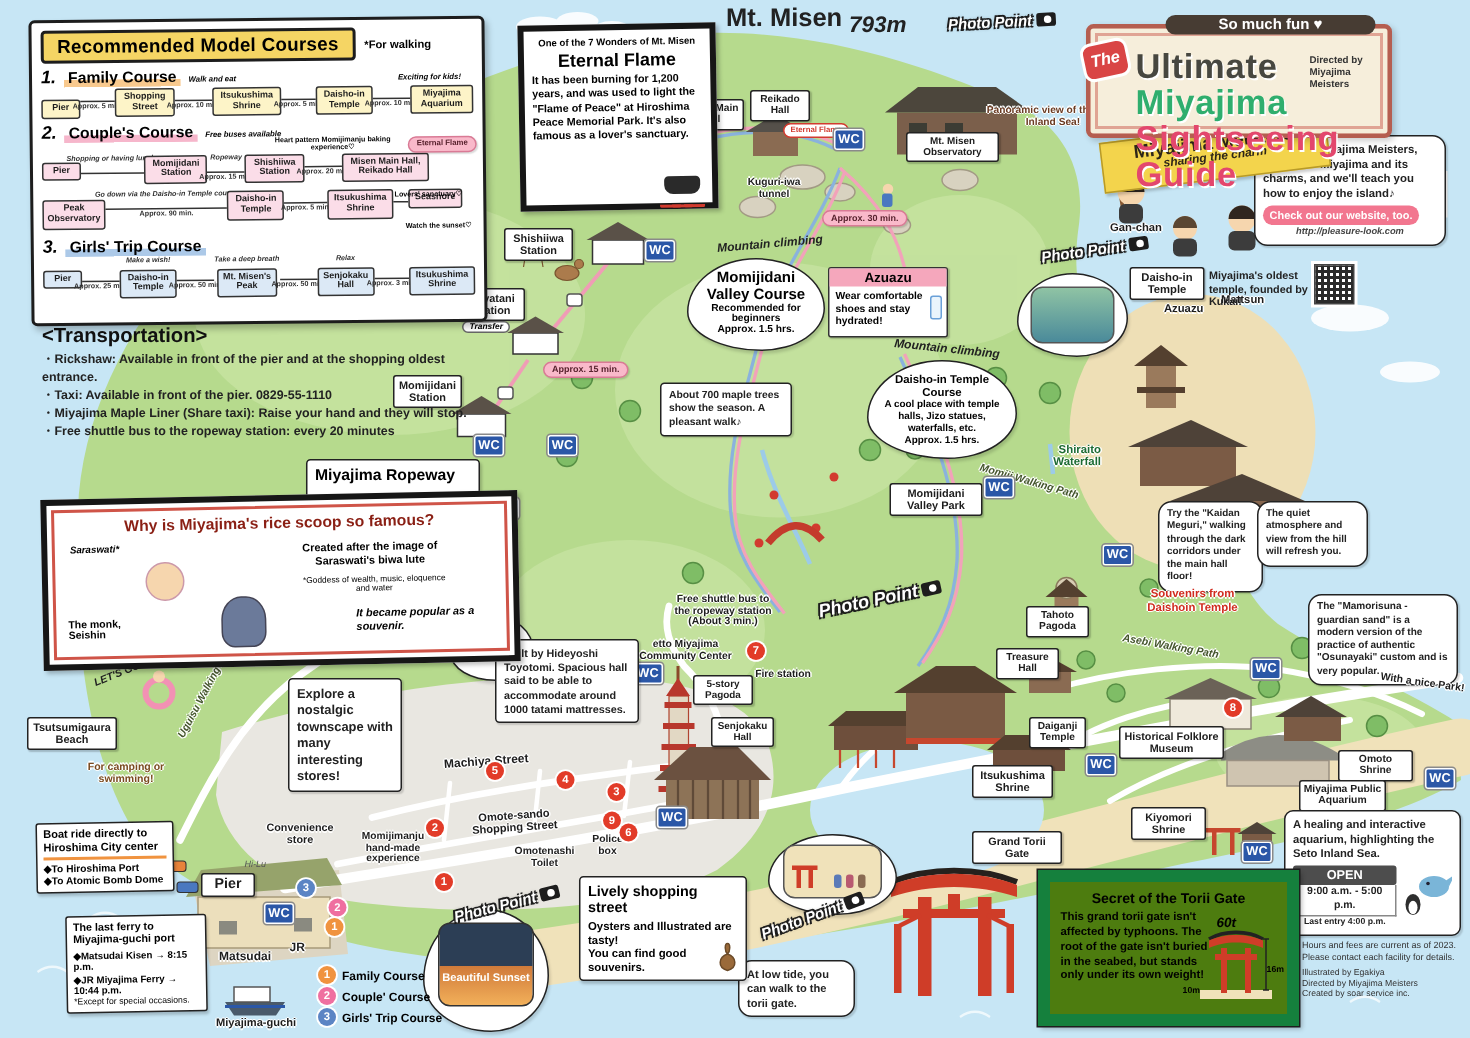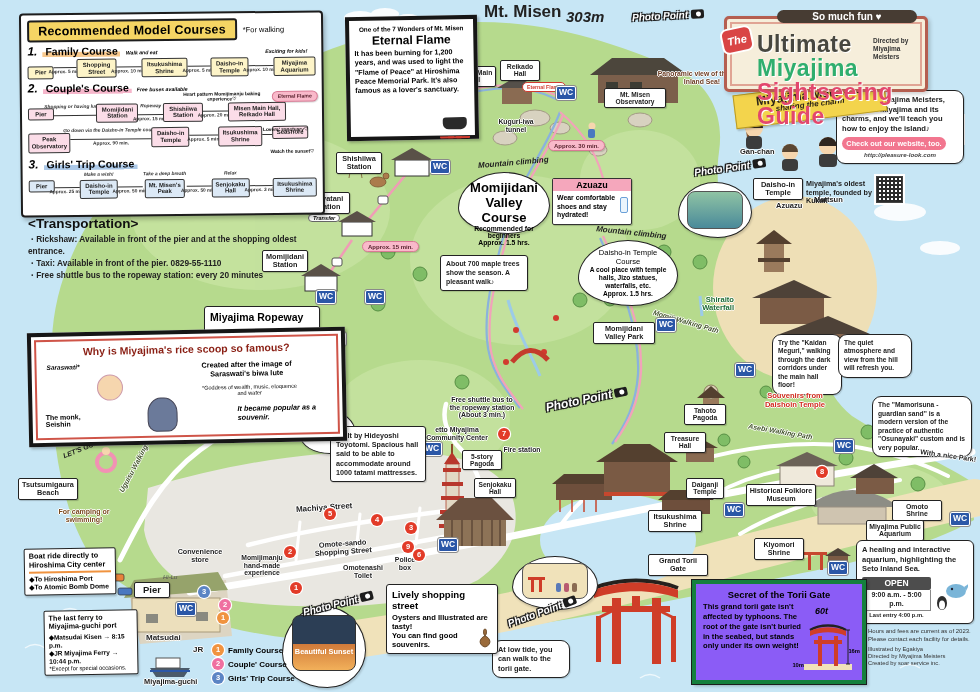--- a/index.html
+++ b/index.html
@@ -13,21 +13,21 @@
 .cam{display:inline-block;width:13px;height:9px;background:#1d1d1d;border-radius:2px;position:relative;vertical-align:-1px;margin-left:3px}
 .cam::after{content:"";position:absolute;left:4.5px;top:2px;width:5px;height:5px;border-radius:50%;background:#fff}
 .pill{background:#f9b9ca;border:1px solid #d97a95;border-radius:9px;color:#58222e;font-weight:bold;text-align:center;white-space:nowrap;padding:1.5px 5px;font-size:6px;box-shadow:1px 1px 1px rgba(0,0,0,.15)}
 .wc{width:20px;height:14px;background:#2b57a7;border:1.5px solid #fff;outline:1px solid #8a8a8a;color:#fff;font-weight:bold;font-size:8.5px;text-align:center;line-height:11px;border-radius:2px}
 .bub{background:#fff;border:1.6px solid #222;border-radius:9px;padding:4px 5px;font-size:6.9px;line-height:1.28;font-weight:600;color:#222;box-shadow:1px 1px 1px rgba(0,0,0,.15)}
 .cloud{background:#fff;border:1.8px solid #222;border-radius:50% 50% 46% 54%/58% 54% 46% 42%;text-align:center;font-weight:600;box-shadow:1px 2px 2px rgba(0,0,0,.15)}
 .badge{width:12px;height:12px;border-radius:50%;color:#fff;font-weight:bold;font-size:7.5px;text-align:center;line-height:12px;box-shadow:0 0 0 1.2px #fff}
 .r{background:#e23b28}.o{background:#f0933f}.pk2{background:#ef6fa0}.bl2{background:#5b84c4}
 .qr{background:#fff;border:1px solid #444;background-image:repeating-linear-gradient(0deg,#2a2a2a 0 2px,transparent 2px 4px),repeating-linear-gradient(90deg,#2a2a2a 0 2px,transparent 2px 4px);width:27px;height:27px;box-shadow:0 0 0 2px #fff}
 .frameB{background:#fff;border:4px solid #161616;box-shadow:2px 2px 3px rgba(0,0,0,.25)}
-.frameR{background:#8b5cf6;border:4px solid #15803d;outline:1.5px solid #1d1d1d;box-shadow:2px 2px 3px rgba(0,0,0,.25)}
+.frameR{background:#4d7c0f;border:8px solid #15803d;outline:1.5px solid #1d1d1d;box-shadow:2px 2px 3px rgba(0,0,0,.25)}
 
 #cpanel{background:#fff;border:2.5px solid #1d1d1d;border-radius:4px;padding:5px 6px 3px;transform:rotate(-.6deg);box-shadow:2px 3px 4px rgba(0,0,0,.25);z-index:6}
 .cban{display:inline-block;background:#f5d564;border:2px solid #1d1d1d;border-radius:3px;font-weight:bold;font-size:12.5px;padding:2px 9px;letter-spacing:.2px}
 .chead{display:flex;align-items:baseline;gap:5px;margin-top:2px}
 .cnum{font-size:12px;font-weight:bold;font-style:italic}
 .cname{font-size:10.5px;font-weight:bold;padding:0 3px;white-space:nowrap}
 .hl-o{box-shadow:inset 0 -5px 0 #f8c98e}.hl-p{box-shadow:inset 0 -5px 0 #f6b6cb}.hl-b{box-shadow:inset 0 -5px 0 #acc9e8}
 .hand6{font-size:5.2px;font-style:italic;font-weight:bold;white-space:nowrap}
 .flow{display:flex;align-items:flex-start;margin-top:1px}
 .node{background:#fdf4c8;border:1.2px solid #333;border-radius:2px;font-size:6px;font-weight:bold;text-align:center;padding:2px 1px;line-height:1.12;flex:0 0 auto;color:#1c1c1c}
@@ -300,21 +300,21 @@
   <div style="margin-left:22px">
     <div class="ttl"><span class="t-dark">Ultimate</span> <span class="t-green">Miyajima</span></div>
     <div class="ttl t-red">Sightseeing Guide</div>
   </div>
   <div class="a" style="right:4px;top:18px;width:48px;font-size:6.5px;font-weight:bold;line-height:1.2;color:#333">Directed by Miyajima Meisters</div>
 </div>
 
 <div id="cpanel" class="a" style="left:20px;top:12px;width:304px;height:204px">
   <div style="display:flex;align-items:center;gap:6px">
     <div class="cban">Recommended Model Courses</div>
-    <div style="font-size:7.5px;font-weight:normal">*For walking</div>
+    <div style="font-size:7.5px;font-weight:bold">*For walking</div>
   </div>
 
   <div style="position:relative">
     <div class="chead">
           <span class="cnum">1.</span>
           <span class="cname hl-o">Family Course</span>
           <span class="hand6">Walk and eat</span>
           <span class="hand6" style="margin-left:auto;margin-right:8px">Exciting for kids!</span>
         </div>
     <div class="flow">
@@ -435,33 +435,34 @@
           </span>
     </div>
   </div>
 </div>
 
 <div class="a" style="left:28px;top:216px;width:300px;z-index:5">
   <div style="font-size:13.5px;font-weight:bold;color:#111">&lt;Transportation&gt;</div>
   <div style="font-size:8.3px;font-weight:bold;color:#222;line-height:1.45;margin-top:2px">
     <div>・Rickshaw: Available in front of the pier and at the shopping oldest entrance.</div>
     <div>・Taxi: Available in front of the pier. 0829-55-1110</div>
+    <div>・Miyajima Maple Liner (Share taxi): Raise your hand and they will stop.</div>
     <div>・Free shuttle bus to the ropeway station: every 20 minutes</div>
   </div>
 </div>
 
 <div class="frameB a" style="left:346px;top:16px;width:132px;height:124px;padding:5px;transform:rotate(-1deg);z-index:5">
   <div style="font-size:6.4px;font-weight:bold;text-align:center">One of the 7 Wonders of Mt. Misen</div>
   <div style="font-size:12px;font-weight:bold;text-align:center;margin:1px 0">Eternal Flame</div>
   <div style="font-size:7.2px;font-weight:600;line-height:1.3">It has been burning for 1,200 years, and was used to light the "Flame of Peace" at Hiroshima Peace Memorial Park. It's also famous as a lover's sanctuary.</div>
   <div class="a" style="right:8px;bottom:6px;width:24px;height:12px;background:#2a2a2a;border-radius:3px 3px 6px 6px;box-shadow:-8px 14px 0 -5px #d23b2f,0 14px 0 -5px #d23b2f,8px 14px 0 -5px #d23b2f"></div>
 </div>
 
 <div class="a" style="left:484px;top:4px;font-size:17px;font-weight:bold;color:#222;line-height:.95;text-align:center">Mt. Misen</div>
-<div class="a" style="left:566px;top:8px;font-size:15px;font-weight:bold;font-style:italic;color:#222">303m</div>
+<div class="a" style="left:566px;top:8px;font-size:15px;font-weight:bold;font-style:italic;color:#222">793m</div>
 
 <div class="pp a" style="left:632px;top:10px;font-size:10px;transform:rotate(-3deg)"><span>Photo Point</span><span class="cam"></span></div>
 
 <div class="a maplbl" style="left:652px;top:70px;width:100px;font-size:6.8px;color:#6b3b22">Panoramic view of the Seto Inland Sea!</div>
 
 <div class="wb a" style="left:452px;top:66px;width:44px;font-size:6.8px">Misen Main Hall</div>
 <div class="wb a" style="left:500px;top:60px;width:40px;font-size:6.8px">Reikado Hall</div>
 <div class="a" style="left:522px;top:82px;background:#fff;border:1px solid #d23b2f;border-radius:8px;color:#d23b2f;font-size:5.2px;font-weight:bold;padding:1px 4px;white-space:nowrap">Eternal Flame</div>
 <div class="wc a" style="left:556px;top:86px">WC</div>
 <div class="a maplbl" style="left:488px;top:118px;width:56px;font-size:6.8px">Kuguri-iwa tunnel</div>
@@ -490,36 +491,36 @@
 <div class="a" style="left:806px;top:180px;width:68px;font-size:7.2px;font-weight:bold;color:#222;line-height:1.2">Miyajima's oldest temple, founded by Kukai!</div>
 <div class="qr a" style="left:876px;top:176px"></div>
 
 <div class="pp a" style="left:694px;top:162px;font-size:10px;transform:rotate(-8deg);z-index:2"><span>Photo Point</span><span class="cam"></span></div>
 <div class="cloud a" style="left:678px;top:182px;width:74px;height:56px;padding:6px">
   <div style="width:56px;height:38px;margin:2px auto;border-radius:8px;background:linear-gradient(180deg,#8fc3a4,#4a8a9a);border:1px solid #555"></div>
 </div>
 
 <div class="a" style="left:478px;top:158px;font-size:8px;font-weight:bold;font-style:italic;transform:rotate(-5deg);color:#222">Mountain climbing</div>
 <div class="cloud a" style="left:458px;top:172px;width:92px;height:62px;padding:7px 6px">
-  <div style="font-size:13px;font-weight:bold">Momijidani Valley Course</div>
+  <div style="font-size:10px;font-weight:bold">Momijidani Valley Course</div>
   <div style="font-size:6.8px">Recommended for beginners</div>
   <div style="font-size:6.8px">Approx. 1.5 hrs.</div>
 </div>
 
 <div class="a" style="left:552px;top:178px;width:80px;background:#fff;border:1.4px solid #333;border-radius:2px;box-shadow:1px 1px 1px rgba(0,0,0,.2)">
   <div style="background:#f5a7bc;font-size:9px;font-weight:bold;text-align:center;padding:1px 0">Azuazu</div>
   <div style="font-size:6.9px;font-weight:600;padding:3px 4px 4px;line-height:1.25;position:relative">
     <span>Wear comfortable shoes and stay hydrated!</span>
     <span class="a" style="right:3px;top:6px;width:8px;height:16px;background:#eaf4fc;border:1.4px solid #6aa0d8;border-radius:2px"></span>
   </div>
 </div>
 
 <div class="a" style="left:596px;top:228px;font-size:8px;font-weight:bold;font-style:italic;transform:rotate(6deg);color:#222">Mountain climbing</div>
 <div class="cloud a" style="left:578px;top:240px;width:100px;height:66px;padding:7px 7px">
-  <div style="font-size:7.6px;font-weight:normal">Daisho-in Temple Course</div>
+  <div style="font-size:7.6px;font-weight:bold">Daisho-in Temple Course</div>
   <div style="font-size:6.6px;line-height:1.2">A cool place with temple halls, Jizo statues, waterfalls, etc.</div>
   <div style="font-size:6.6px">Approx. 1.5 hrs.</div>
 </div>
 
 <div class="bub a" style="left:440px;top:255px;width:88px;border-radius:3px">About 700 maple trees show the season. A pleasant walk♪</div>
 
 <div class="wb a" style="left:336px;top:152px;width:46px;font-size:7.3px">Shishiiwa Station</div>
 <div class="wb a" style="left:306px;top:192px;width:44px;font-size:7.3px">Kayatani Station</div>
 <div class="a" style="left:308px;top:214px;background:#fff;border:1px solid #666;border-radius:7px;font-size:5.6px;font-style:italic;font-weight:bold;padding:0 4px">Transfer</div>
 <div class="wb a" style="left:262px;top:250px;width:46px;font-size:7.3px">Momijidani Station</div>
@@ -584,20 +585,21 @@
 <div class="a maplbl" style="left:500px;top:446px;width:44px;font-size:6.9px">Fire station</div>
 <div class="a maplbl" style="left:446px;top:396px;width:72px;font-size:6.9px">Free shuttle bus to the ropeway station (About 3 min.)</div>
 <div class="badge r a" style="left:498px;top:428px">7</div>
 <div class="wb a" style="left:462px;top:450px;width:40px;font-size:6.6px">5-story Pagoda</div>
 <div class="wb a" style="left:474px;top:478px;width:42px;font-size:6.6px">Senjokaku Hall</div>
 <div class="wc a" style="left:422px;top:442px">WC</div>
 <div class="wc a" style="left:438px;top:538px">WC</div>
 
 <div class="bub a" style="left:330px;top:426px;width:96px;font-size:7.2px;border-radius:3px">Built by Hideyoshi Toyotomi. Spacious hall said to be able to accommodate around 1000 tatami mattresses.</div>
 
+<div class="bub a" style="left:192px;top:452px;width:76px;font-size:8.6px;border-radius:3px">Explore a nostalgic townscape with many interesting stores!</div>
 
 <div class="a pathlbl" style="left:118px;top:490px;font-size:7px;transform:rotate(-62deg);transform-origin:left top">Uguisu Walking Path</div>
 <div class="wb a" style="left:18px;top:478px;width:60px;font-size:7.3px">Tsutsumigaura Beach</div>
 <div class="a" style="left:52px;top:508px;width:64px;font-size:7px;font-weight:bold;color:#7a4a1f;text-align:center;line-height:1.15;text-shadow:-1px 0 #fff,1px 0 #fff,0 -1px #fff,0 1px #fff">For camping or swimming!</div>
 <div class="a" style="left:62px;top:446px;font-size:7px;font-weight:bold;font-style:italic;transform:rotate(-22deg);color:#222">LET'S GO!</div>
 
 <div class="a" style="left:24px;top:548px;width:92px;background:#fff;border:1.8px solid #222;border-radius:2px;padding:3px 4px;transform:rotate(-1deg);box-shadow:1px 2px 2px rgba(0,0,0,.2);z-index:4">
   <div style="font-size:7.4px;font-weight:bold;line-height:1.15">Boat ride directly to Hiroshima City center</div>
   <div style="border-top:2px solid #f0933f;margin:2px 0"></div>
   <div style="font-size:6.8px;font-weight:bold">◆To Hiroshima Port</div>
@@ -627,21 +629,21 @@
 <div class="badge pk2 a" style="left:219px;top:599px">2</div>
 <div class="badge o a" style="left:217px;top:612px">1</div>
 
 <div class="a" style="left:44px;top:610px;width:94px;background:#fff;border:1.8px solid #222;border-radius:2px;padding:3px 4px;transform:rotate(-1deg);box-shadow:1px 2px 2px rgba(0,0,0,.2);z-index:4">
   <div style="font-size:7.2px;font-weight:bold;line-height:1.15">The last ferry to Miyajima-guchi port</div>
   <div style="font-size:6.5px;font-weight:bold;margin-top:2px">◆Matsudai Kisen → 8:15 p.m.</div>
   <div style="font-size:6.5px;font-weight:bold;margin-top:1px">◆JR Miyajima Ferry → 10:44 p.m.</div>
   <div style="font-size:5.8px;margin-top:1px">*Except for special occasions.</div>
 </div>
 <div class="a maplbl" style="left:146px;top:634px;font-size:8px">Matsudai</div>
-<div class="a maplbl" style="left:193px;top:646px;font-size:8px">JR</div>
+<div class="a maplbl" style="left:193px;top:628px;font-size:8px">JR</div>
 <div class="a maplbl" style="left:144px;top:678px;font-size:7.4px">Miyajima-guchi</div>
 
 <div class="a" style="left:212px;top:644px;z-index:3">
   <div style="display:flex;align-items:center;gap:4px">
         <span class="badge o">1</span>
         <span style="font-size:8px;font-weight:bold">Family Course</span>
       </div>
   <div style="display:flex;align-items:center;gap:4px;margin-top:2px">
         <span class="badge pk2">2</span>
         <span style="font-size:8px;font-weight:bold">Couple' Course</span>

